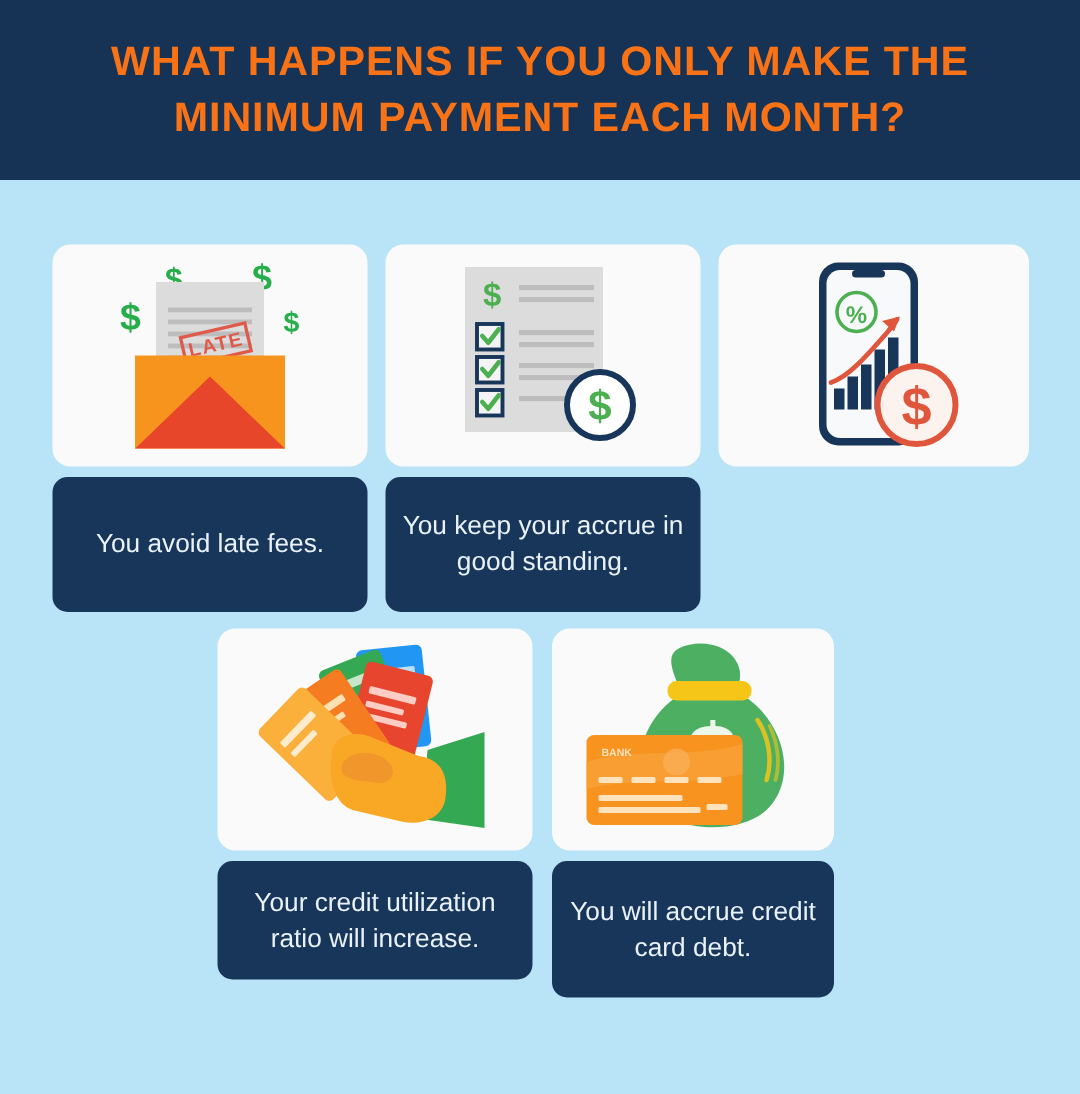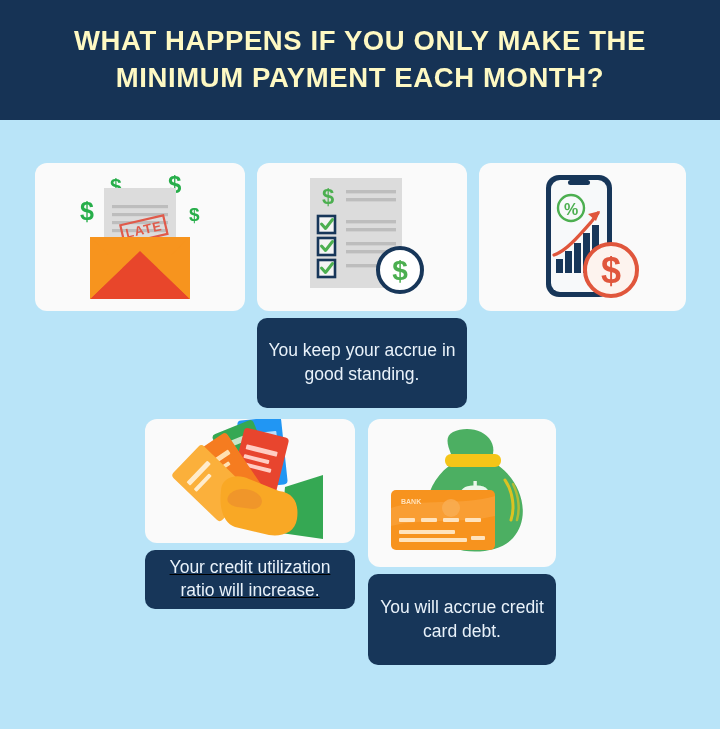--- a/index.html
+++ b/index.html
@@ -28,21 +28,21 @@
     position: absolute;
     left: 0; top: 0;
     width: 720px;
     height: 120px;
     background: #163355;
     display: flex;
     align-items: center;
     justify-content: center;
   }
   .header-title {
-    color: #fef9c3;
+    color: #f97316;
     font-size: 27.5px;
     font-weight: bold;
     letter-spacing: 0.6px;
     line-height: 1.33;
     text-align: center;
     text-transform: uppercase;
     width: 640px;
   }
 
   
@@ -78,21 +78,21 @@
   
   #card-1 { left: 35px;  top: 163px; width: 210px; }
   #card-2 { left: 257px; top: 163px; width: 210px; }
   #card-3 { left: 479px; top: 163px; width: 207px; }
   #card-1 .card-media, #card-2 .card-media, #card-3 .card-media { height: 148px; }
   #card-1 { height: 245px; }
   #card-2 { height: 245px; }
   #card-3 { height: 245px; }
 
   
-  #card-4 { left: 145px; top: 419px; width: 210px; height: 190px; text-decoration: underline; }
+  #card-4 { left: 145px; top: 419px; width: 210px; height: 234px; }
   #card-5 { left: 368px; top: 419px; width: 188px; height: 246px; }
   #card-4 .card-media, #card-5 .card-media { height: 148px; }
 
   
   .footer {
     position: absolute;
     left: 0; top: 676px;
     width: 720px;
     height: 53px;
     display: flex;
@@ -145,20 +145,21 @@
         <path d="M30 66 H130 V128 H30 Z" fill="#f7941e"></path>
 
         <path d="M30 66 L80 106 L130 66 Z" fill="#ffa726" opacity="0"></path>
 
         <path d="M30 128 L80 80 L130 128 Z" fill="#e8462b"></path>
 
         <path d="M30 66 L30 128 L62 97 Z" fill="#f7941e"></path>
         <path d="M130 66 L130 128 L98 97 Z" fill="#f7941e"></path>
       </svg>
     </div>
+    <div class="card-label">You avoid late fees.</div>
   </div>
 
   <div class="card" id="card-2">
     <div class="card-media">
       <svg class="illo" width="140" height="130" viewBox="0 0 140 130">
         <rect x="18" y="6" width="92" height="110" fill="#dcdcdc"></rect>
 
         <text x="30" y="32" font-family="Liberation Sans, sans-serif" font-size="22" font-weight="bold" fill="#4caf50">$</text>
         <g fill="#bdbdbd">
           <rect x="54" y="18" width="50" height="3.4"></rect>

